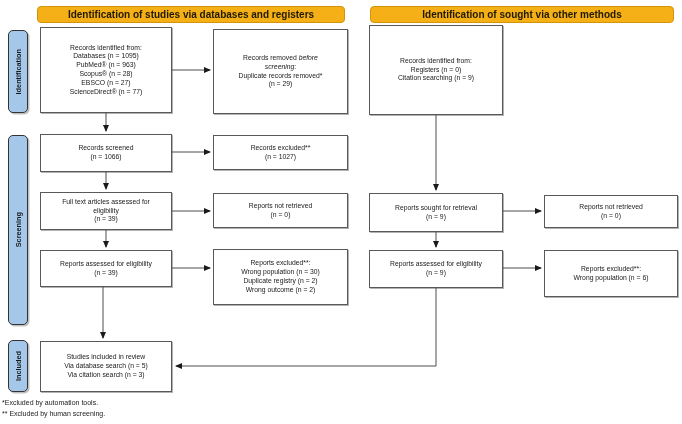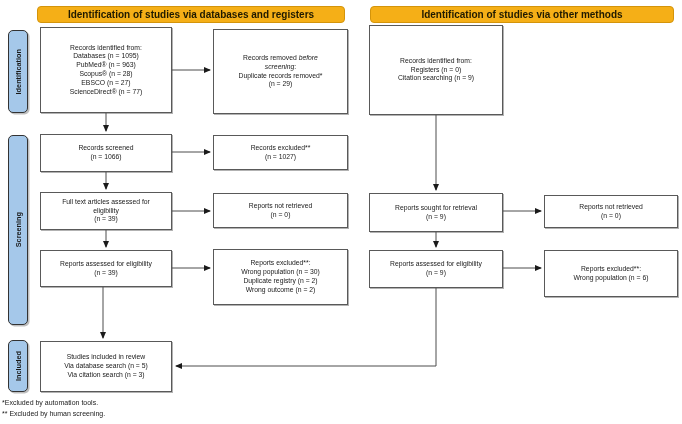--- a/index.html
+++ b/index.html
@@ -66,21 +66,21 @@
 </style>
 </head>
 <body>
 
 <div id="canvas">
 
   <div class="hdr hdr-left">
     <span>Identification of studies via databases and registers</span>
   </div>
   <div class="hdr hdr-right">
-    <span>Identification of studies via other methods</span>
+    <span>Identification of sought via other methods</span>
   </div>
 
   <div class="sidebar sb-identification">
     <span>Identification</span>
   </div>
   <div class="sidebar sb-screening">
     <span>Screening</span>
   </div>
   <div class="sidebar sb-included">
     <span>Included</span>

